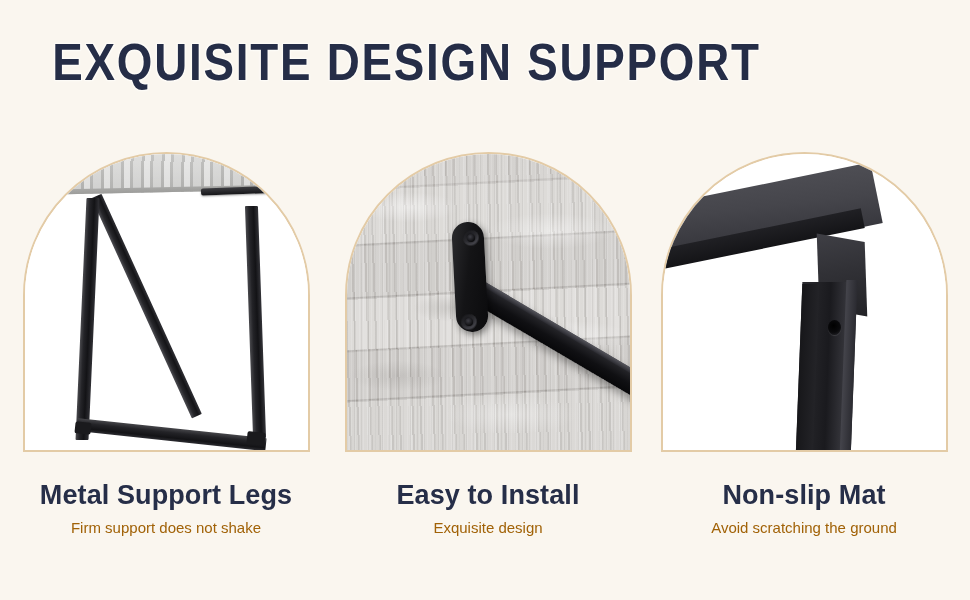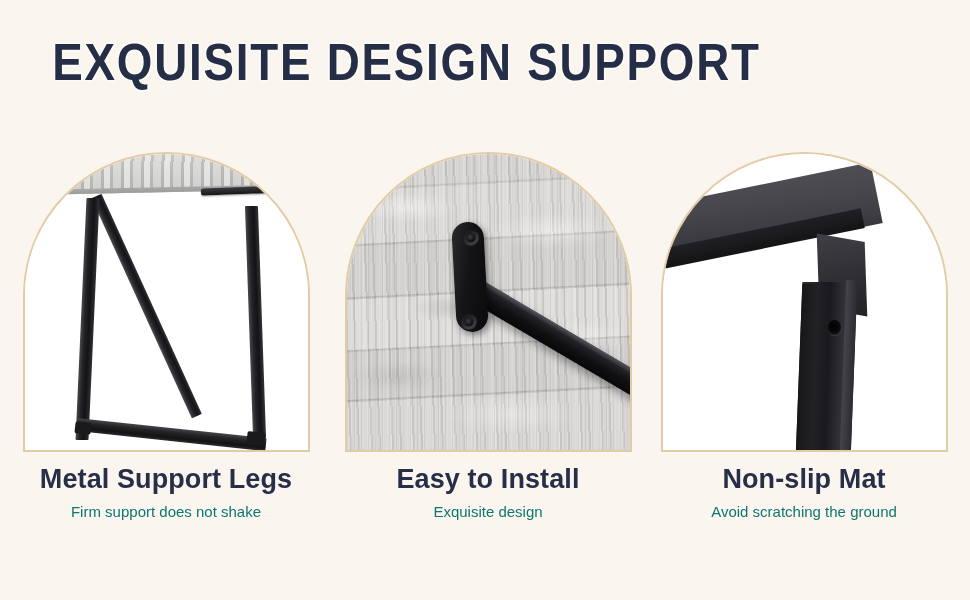--- a/index.html
+++ b/index.html
@@ -332,41 +332,41 @@
   }
 
   
   .captions {
     position:absolute;
     left:0; top:462px;
     width:970px; height:90px;
   }
   .caption {
     position:absolute;
-    top:0;
+    top:16px;
     width:320px;
     text-align:center;
   }
   .caption.c1 { left:6px;   }
   .caption.c2 { left:328px; }
   .caption.c3 { left:644px; }
 
   .cap-title {
     font-size:27px;
     font-weight:700;
     color:#262e48;
     line-height:34px;
     letter-spacing:.1px;
     white-space:nowrap;
   }
   .cap-sub {
     margin-top:6px;
     font-size:15px;
     font-weight:400;
-    color:#0f766e;
+    color:#a16207;
     line-height:20px;
     white-space:nowrap;
   }
 </style>
 </head>
 <body>
 
 <div class="page">
 
   <div class="title-wrap">

